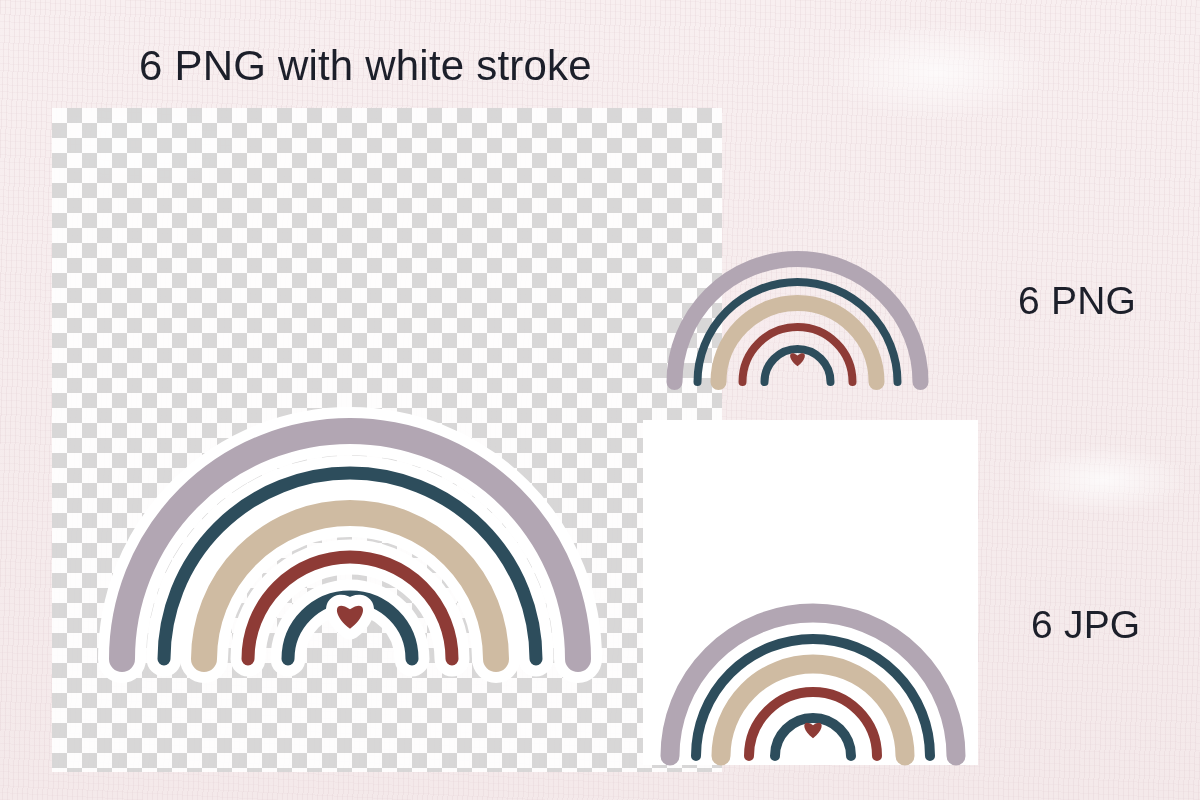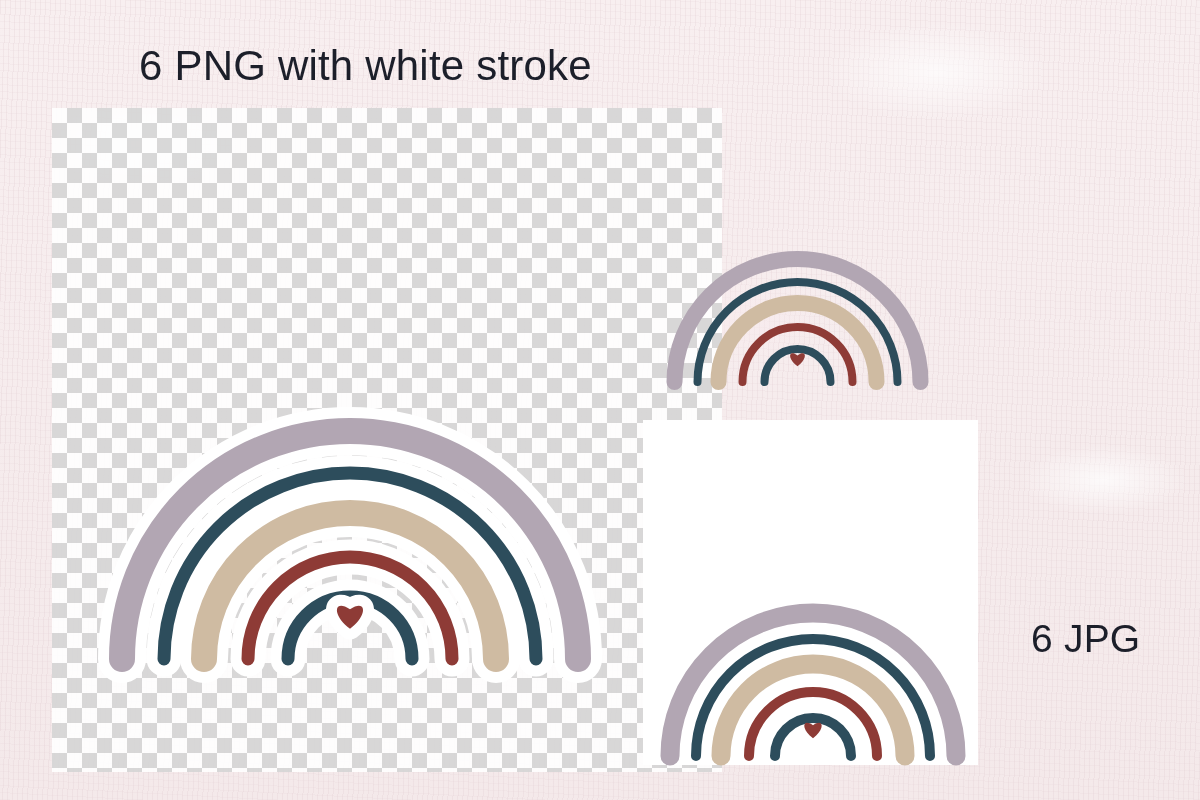--- a/index.html
+++ b/index.html
@@ -39,21 +39,21 @@
   .label{
     position:absolute;
     color:#1c1f2a;
     font-weight:400;
     letter-spacing:.2px;
     white-space:pre;
     line-height:1.06;
   }
   #title-label{left:139px;top:44px;font-size:42px;}
   #png-clipart-label{left:1018px;top:197px;font-size:39px;text-align:left;}
-  #jpg-label{left:1031px;top:618px;font-size:39px;}
+  #jpg-label{left:1031px;top:604px;font-size:39px;}
   
   .rainbow{position:absolute;}
   svg{display:block;overflow:visible;}
 </style>
 </head>
 <body>
 
 <div id="paper" style="background-color: rgb(246, 236, 237);"></div>
 
 <div id="checker" style="left: 52px; top: 108px; width: 670px; height: 664px; background-size: 30px 30px; background-position: 0px 0px, 15px 15px; background-color: rgb(255, 255, 255); background-image: linear-gradient(45deg, rgb(214, 214, 214) 25%, transparent 25%, transparent 75%, rgb(214, 214, 214) 75%), linear-gradient(45deg, rgb(214, 214, 214) 25%, transparent 25%, transparent 75%, rgb(214, 214, 214) 75%);"></div>
@@ -103,15 +103,16 @@
         <path d="M 91 306 A 64 64 0 0 1 219 306" stroke="#8e3b36" stroke-width="10" stroke-linecap="round" fill="none"></path>
         <path d="M 117 306 A 38 38 0 0 1 193 306" stroke="#2d4d5c" stroke-width="10" stroke-linecap="round" fill="none"></path>
       </g>
     <path id="jpg-heart" d="M 155 288.20799999999997 C 142.6 279.056 144.2 267.824 155 275.312 C 165.8 267.824 167.4 279.056 155 288.20799999999997 Z" fill="#8e3b36"></path>
   </svg>
 </div>
 
 <div class="label" id="title-label" style="color: rgb(28, 31, 42); text-align: right;">6 PNG with white stroke</div>
 
 <div class="label" id="png-clipart-label" style="color: rgb(28, 31, 42);">
+  <div>6 PNG</div>
 </div>
 
 <div class="label" id="jpg-label" style="color: rgb(28, 31, 42);">6 JPG</div>
 
 </body></html>

